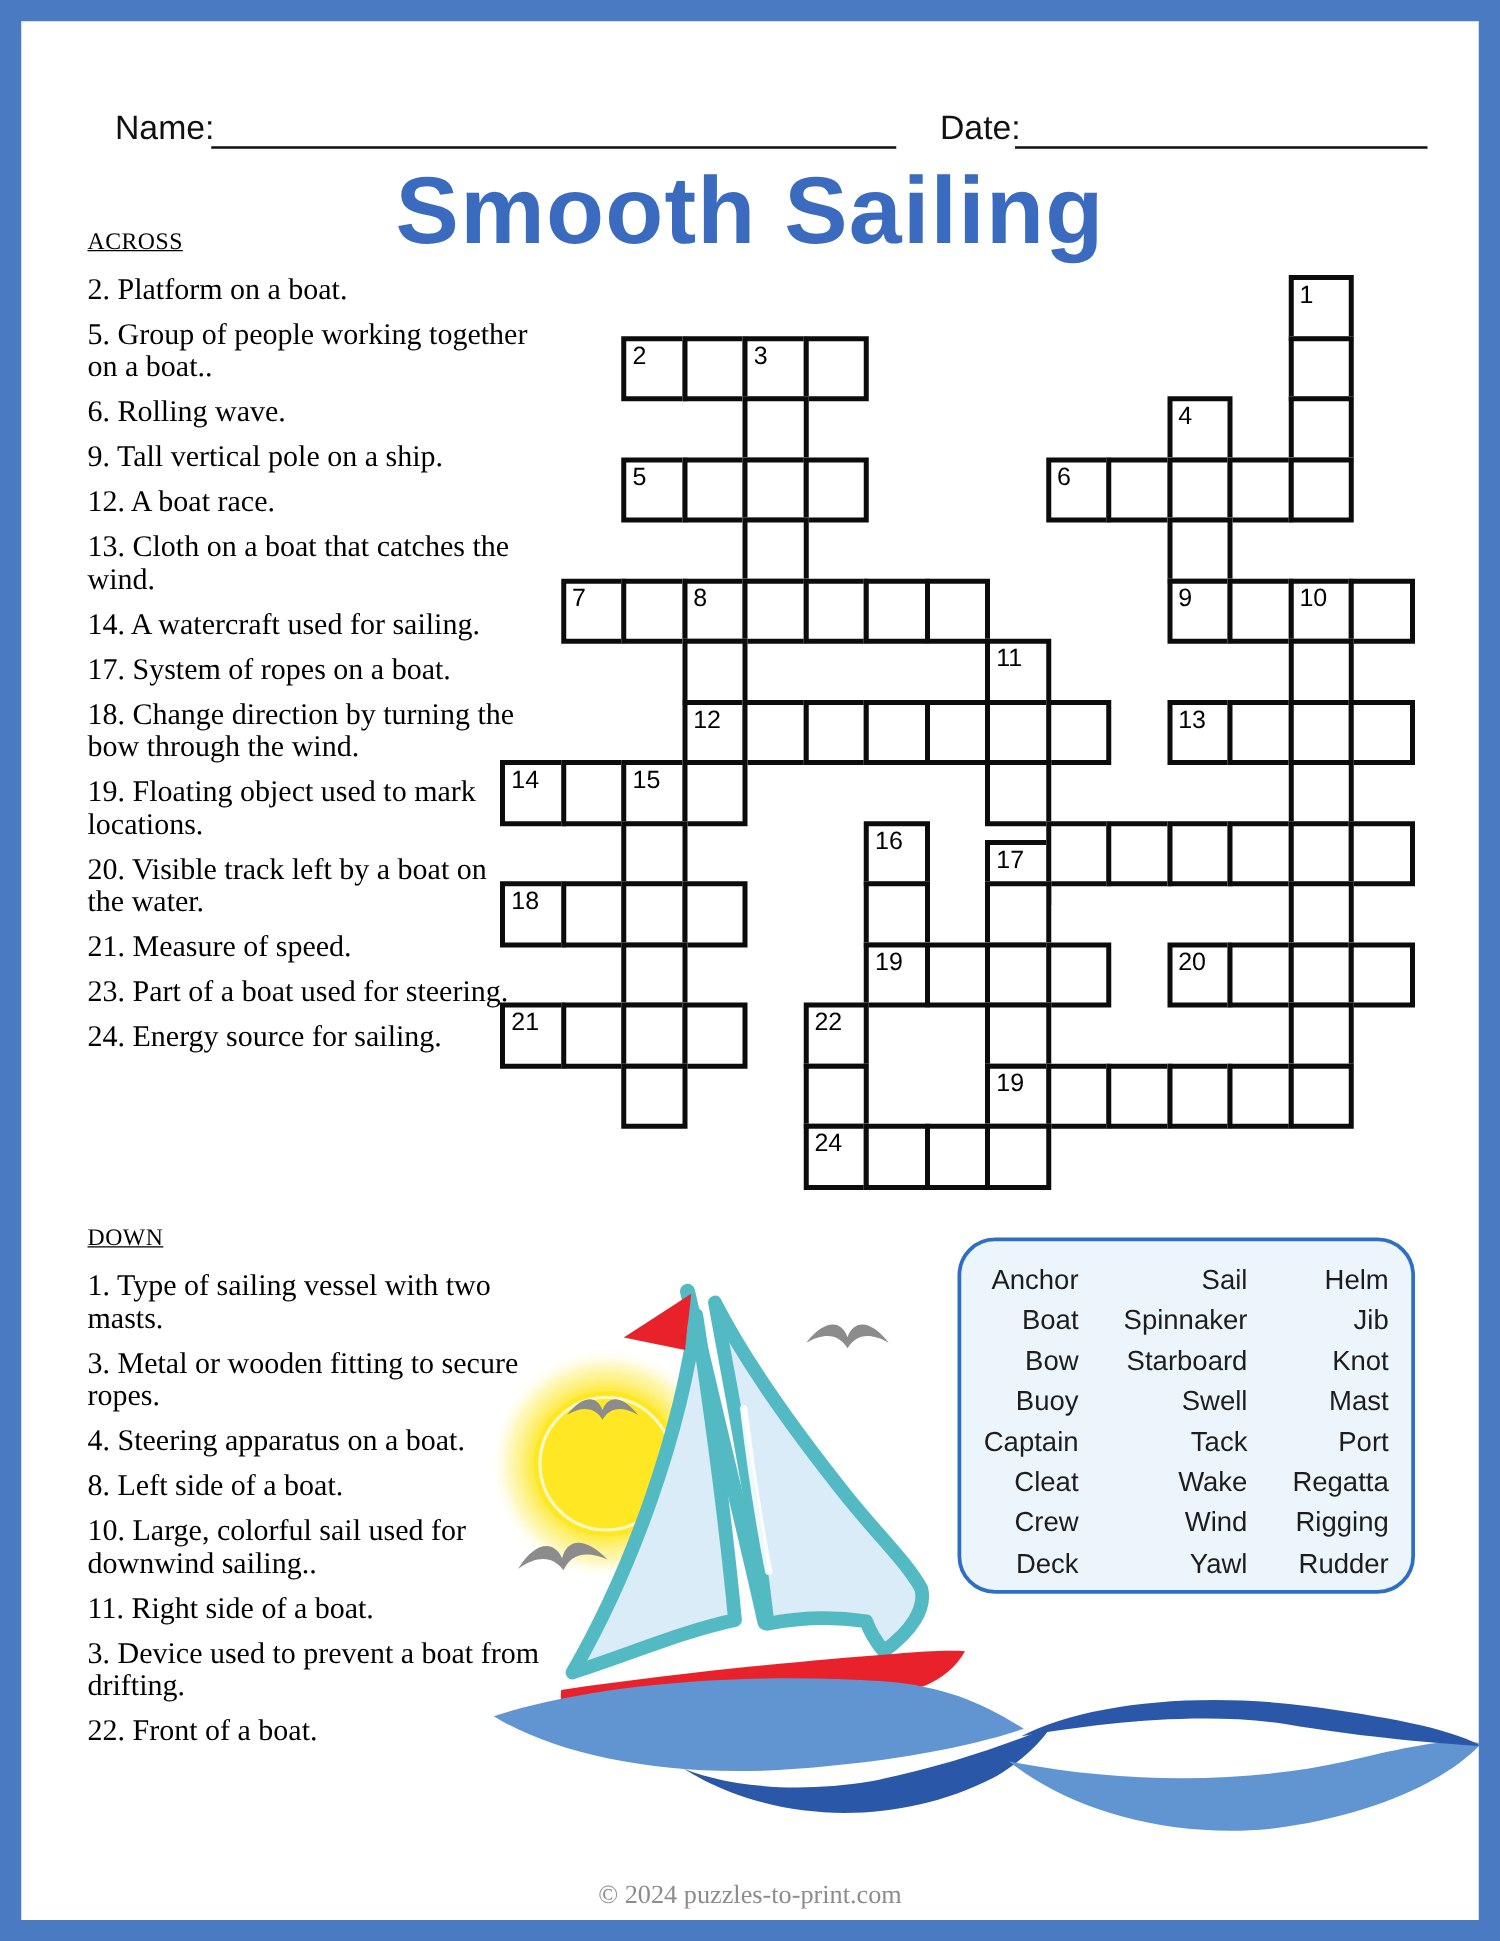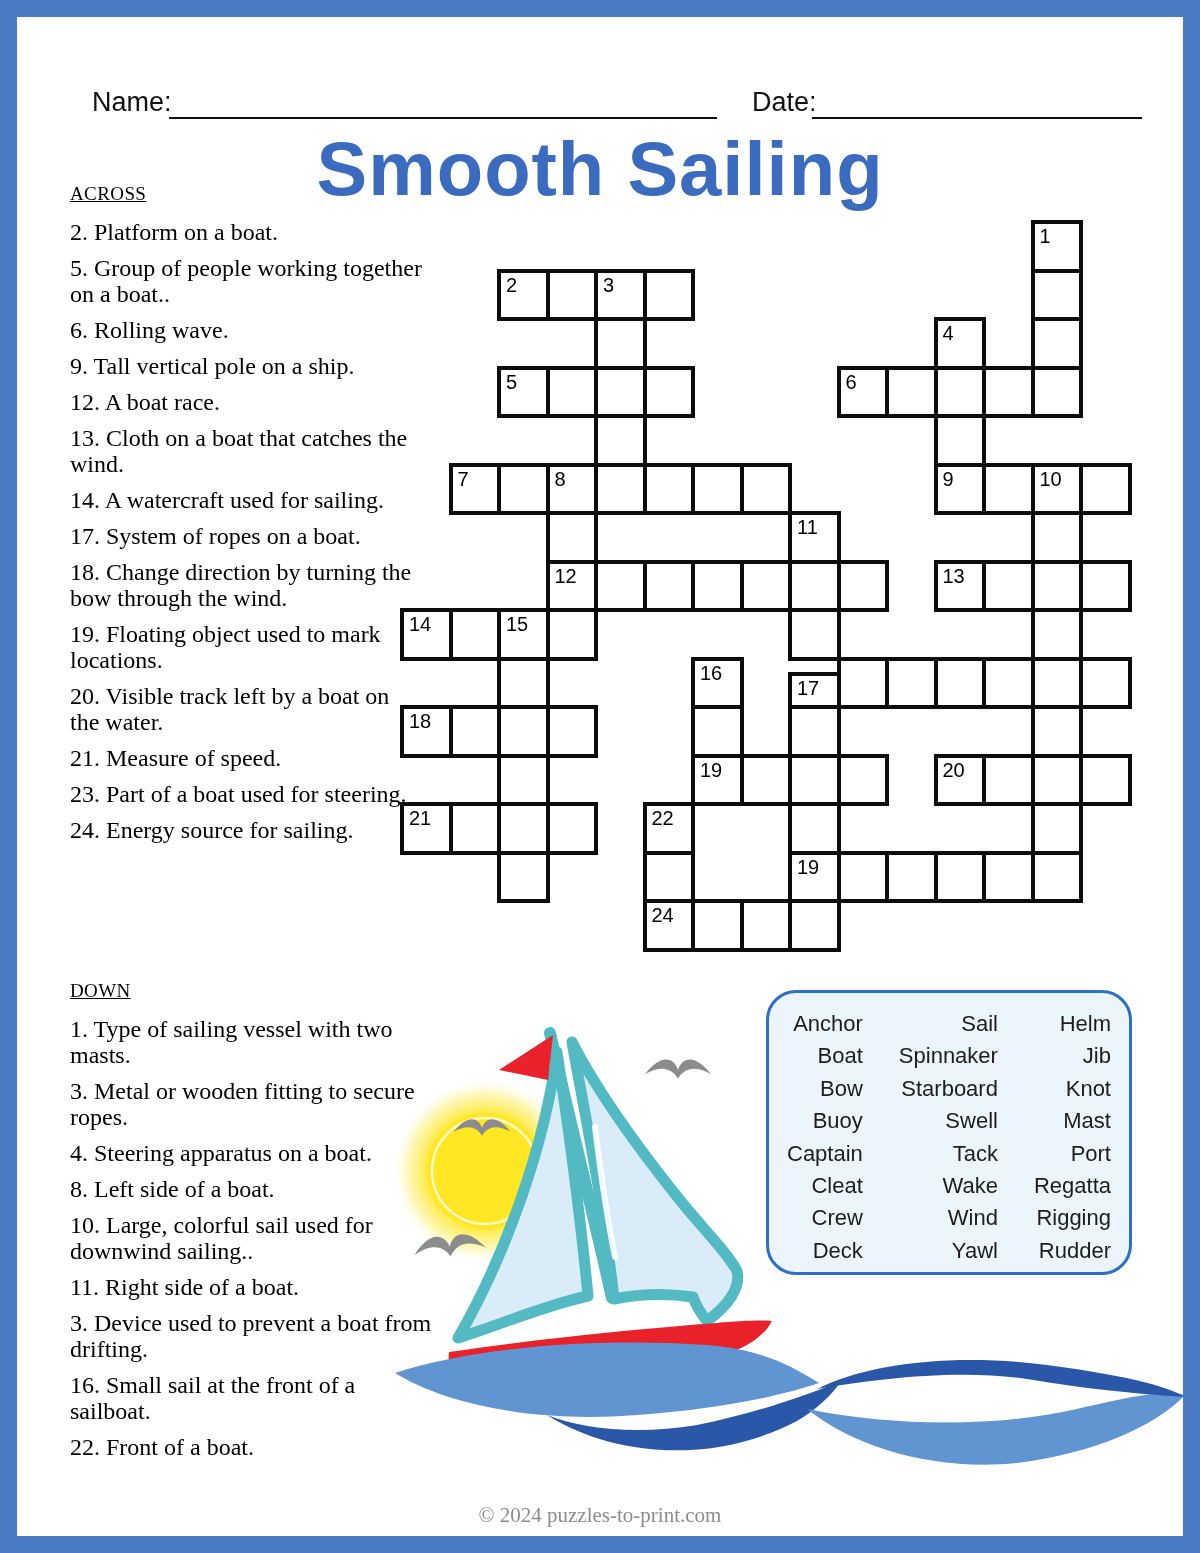--- a/index.html
+++ b/index.html
@@ -235,21 +235,20 @@
   <div id="down" class="abs clue-col">
     <p class="clue-head">DOWN</p>
     <div id="down-list">
         <p class="clue">1. Type of sailing vessel with two masts.</p>
         <p class="clue">3. Metal or wooden fitting to secure ropes.</p>
         <p class="clue">4. Steering apparatus on a boat.</p>
         <p class="clue">8. Left side of a boat.</p>
         <p class="clue">10. Large, colorful sail used for downwind sailing..</p>
         <p class="clue">11. Right side of a boat.</p>
         <p class="clue">3. Device used to prevent a boat from drifting.</p>
-        <p class="clue">16. Small sail at the front of a sailboat.</p>
         <p class="clue">22. Front of a boat.</p>
       </div>
   </div>
 
   <svg id="illus" class="abs" width="824" height="470" viewBox="0 0 824 470">
     <defs>
       <radialGradient id="sunGlow" cx="50%" cy="50%" r="50%">
         <stop offset="0%" stop-color="#ffe81c"></stop>
         <stop offset="58%" stop-color="#ffe81c"></stop>
         <stop offset="70%" stop-color="#fdef6e"></stop>

